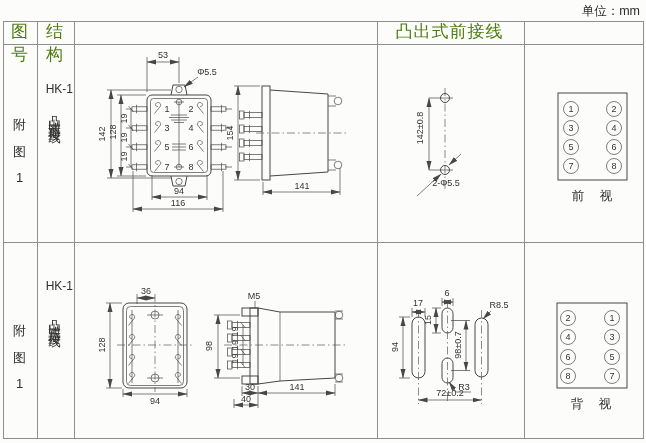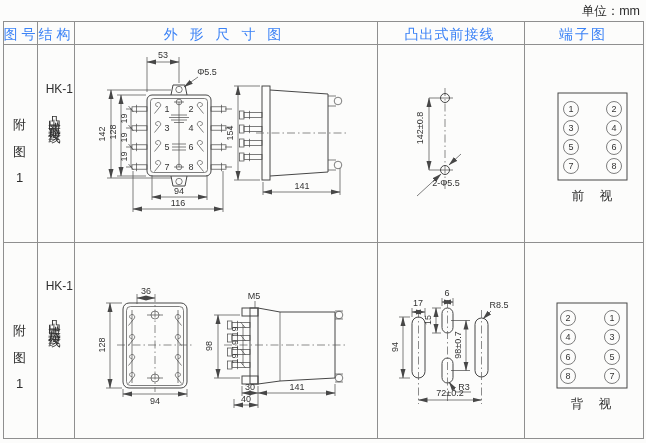--- a/index.html
+++ b/index.html
@@ -4,21 +4,21 @@
 <style>
   html,body { margin:0; padding:0; background:#f6f6f4; }
   .page { position:relative; width:646px; height:443px; background:#fcfcfb;
           font-family:"Liberation Sans", sans-serif; color:#2e2e2e; overflow:hidden; }
   .abs { position:absolute; }
   
   .tbl { position:absolute; left:3px; top:21px; width:639px; height:416px;
          border:1px solid #8f8f8f; }
   .vline { position:absolute; top:0; width:1px; height:100%; background:#8f8f8f; }
   .hline { position:absolute; left:0; height:1px; width:100%; background:#8f8f8f; }
-  .hcell { position:absolute; top:26px; font-size:14px; text-align:center; color:#3b82f6; }
+  .hcell { position:absolute; top:20px; font-size:17px; text-align:center; color:#4d7c0f; }
   .unit  { position:absolute; top:3px; left:540px; width:100px; text-align:right; font-size:12.5px; }
   .vtext { writing-mode:vertical-rl; text-orientation:upright; letter-spacing:3px;
            font-size:12.5px; line-height:1; }
   .figchar { font-size:13px; text-align:center; }
   .model { font-size:12px; text-align:right; }
   
   .ln { stroke:#474747; stroke-width:1; fill:none; }
   .lt { stroke:#474747; stroke-width:0.7; fill:none; }
   .cl { stroke:#5a5a5a; stroke-width:0.7; fill:none; stroke-dasharray:8 3 1.5 3; }
   .dm { stroke:#474747; stroke-width:0.7; fill:none; }
@@ -64,23 +64,21 @@
     <div class="vline" style="left:33px"></div>
     <div class="vline" style="left:70px"></div>
     <div class="vline" style="left:373px"></div>
     <div class="vline" style="left:520px"></div>
     <div class="hline" style="top:22px"></div>
     <div class="hline" style="top:220px"></div>
   </div>
 
   <div class="hcell" style="left:3px;width:33px">图 号</div>
   <div class="hcell" style="left:36px;width:37px">结 构</div>
-  <div class="hcell" style="left:73px;width:303px;letter-spacing:4px">外 形 尺 寸 图</div>
   <div class="hcell" style="left:376px;width:147px;letter-spacing:1px">凸出式前接线</div>
-  <div class="hcell" style="left:523px;width:120px;letter-spacing:2px">端子图</div>
 
   <div class="abs" style="left:3px;top:116px;width:33px;display:flex;flex-direction:column;gap:9px">
     <div class="figchar">附</div>
     <div class="figchar">图</div>
     <div class="figchar">1</div>
   </div>
   <div class="abs model" style="left:36px;top:82px;width:37px">HK-1</div>
   <div class="abs vtext" style="left:48px;top:106px">凸出式前接线</div>
 
   <div class="abs" style="left:3px;top:322px;width:33px;display:flex;flex-direction:column;gap:9px">

